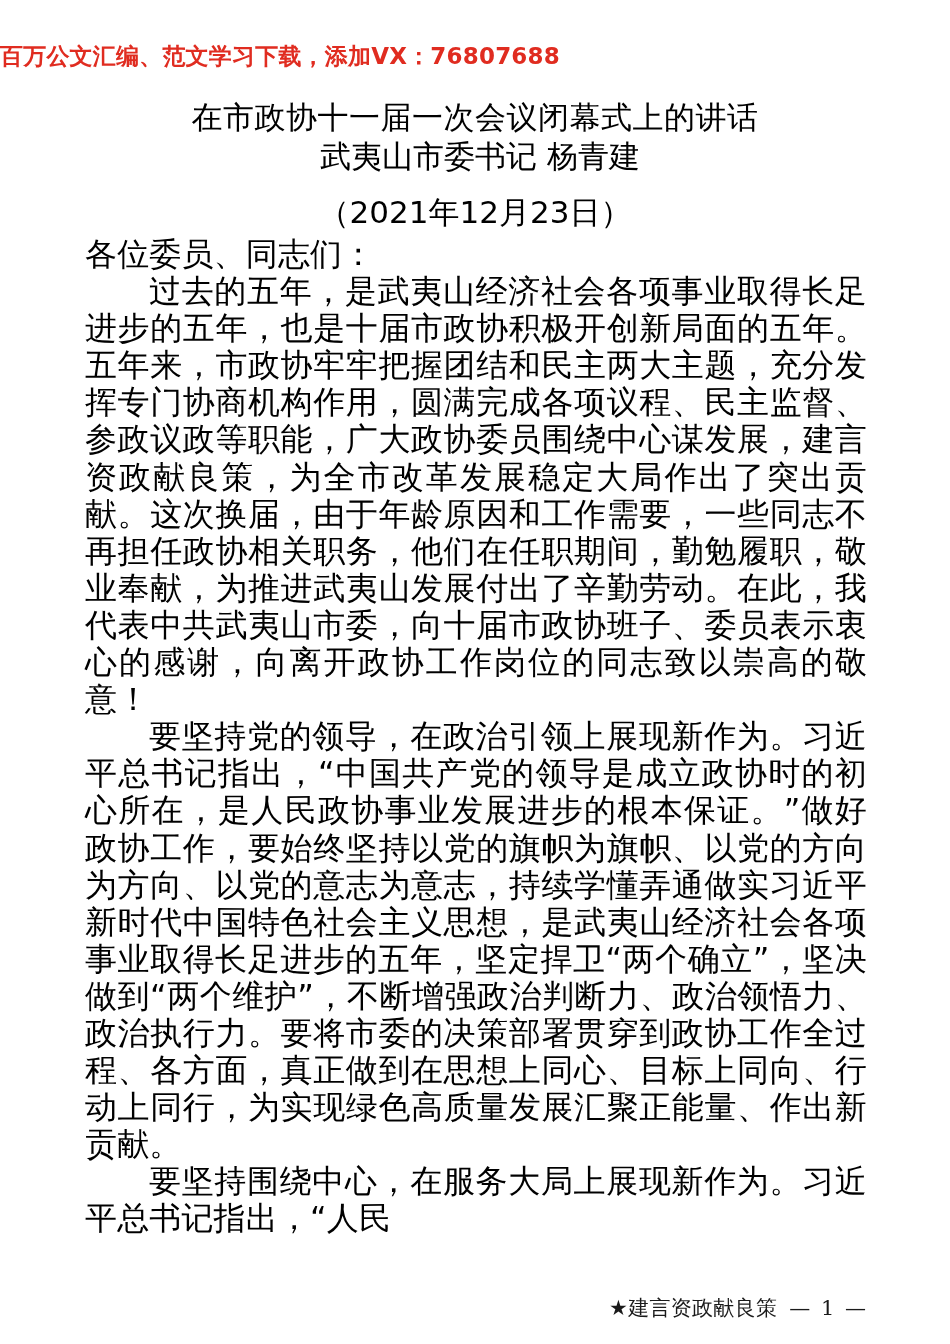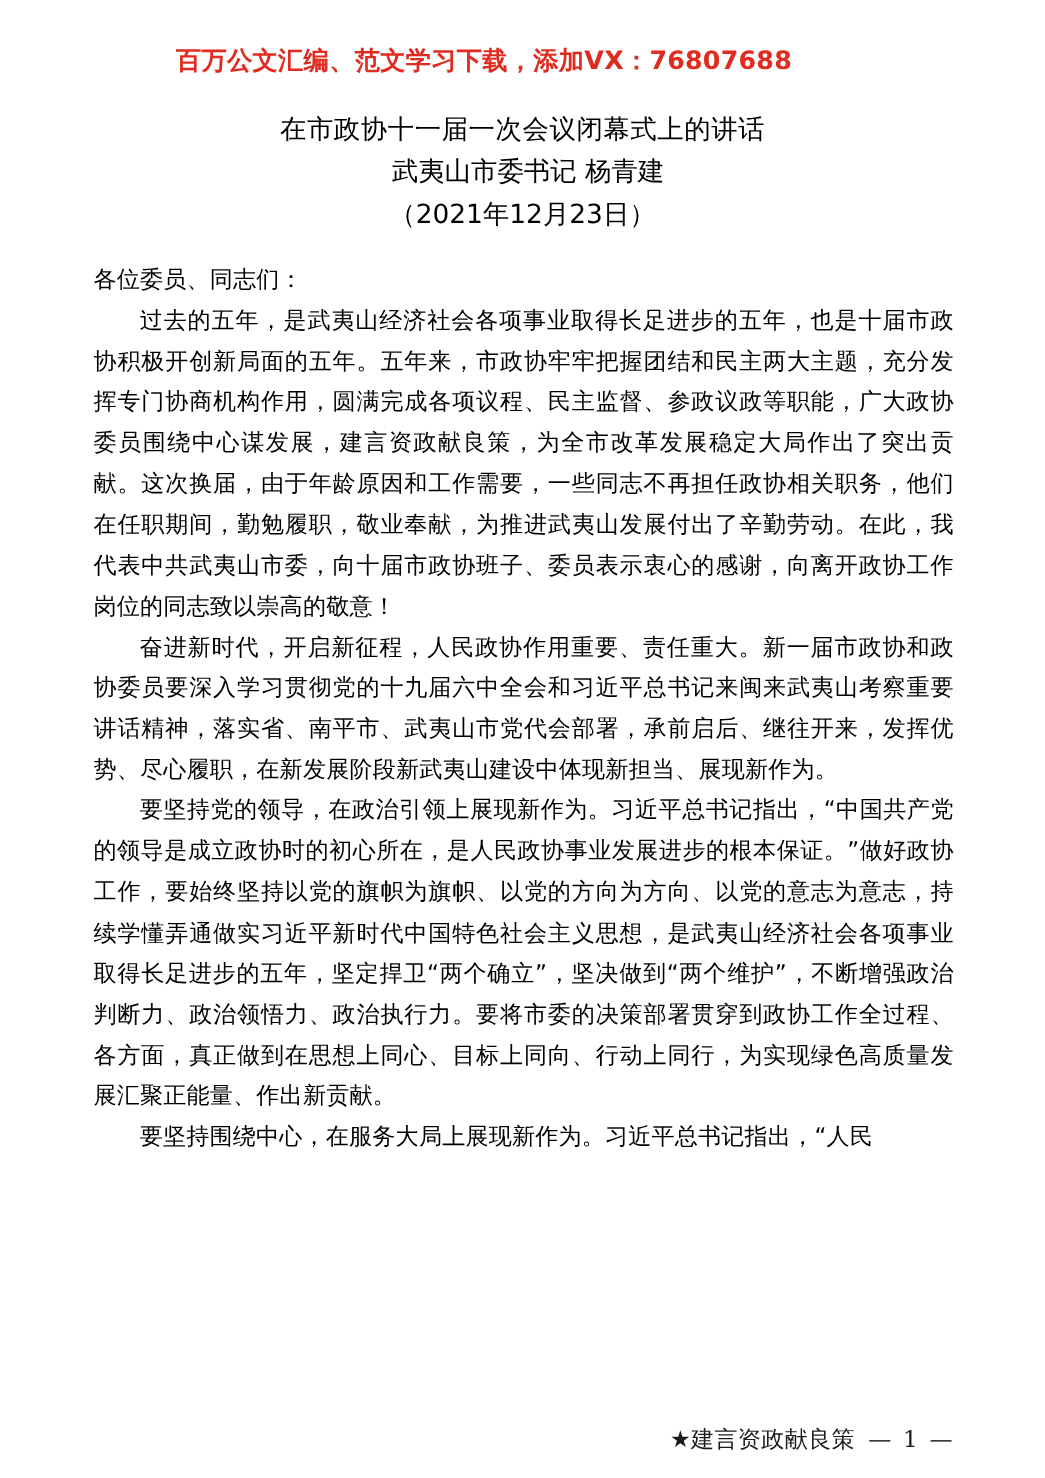--- a/index.html
+++ b/index.html
@@ -21,59 +21,59 @@
     overflow: hidden;
     box-sizing: border-box;
   }
 
   
   .promo-header {
     position: absolute;
     top: 44px;
     left: 0;
     width: 880px;
-    text-align: center;
+    text-align: left;
     color: #e02c20;
     font-size: 23px;
     font-weight: bold;
     letter-spacing: 0.2px;
     line-height: 1.1;
     white-space: nowrap;
   }
 
   
   .title-block {
     position: absolute;
     top: 100px;
     left: 0;
     width: 950px;
     text-align: center;
   }
   .title-line {
-    font-size: 24px;
+    font-size: 31px;
     line-height: 34px;
     color: #000;
     font-weight: normal;
     margin: 0;
     white-space: nowrap;
   }
   .title-line.main { letter-spacing: 0.5px; }
   .title-line.author { margin-top: 5px; padding-left: 10px; }
-  .title-line.date { margin-top: 5px; }
+  .title-line.date { margin-top: 22px; }
 
   
   .body-text {
     position: absolute;
     top: 236px;
     left: 85px;
     width: 782px;
   }
   .para {
     margin: 0;
-    font-size: 21px;
+    font-size: 32px;
     line-height: 37.1px;
     text-align: justify;
     text-justify: inter-ideograph;
     letter-spacing: 0.15px;
     word-break: break-all;
     color: #000;
   }
   .para.indent { text-indent: 2em; }
   .para.salutation { text-indent: 0; }
 
@@ -117,21 +117,20 @@
 
   <div class="title-block">
     <div class="title-line main">在市政协十一届一次会议闭幕式上的讲话</div>
     <div class="title-line author">武夷山市委书记  杨青建</div>
     <div class="title-line date">（2021年12月23日）</div>
   </div>
 
   <div class="body-text">
     <p class="para salutation">各位委员、同志们：</p>
     <p class="para indent">过去的五年，是武夷山经济社会各项事业取得长足进步的五年，也是十届市政协积极开创新局面的五年。五年来，市政协牢牢把握团结和民主两大主题，充分发挥专门协商机构作用，圆满完成各项议程、民主监督、参政议政等职能，广大政协委员围绕中心谋发展，建言资政献良策，为全市改革发展稳定大局作出了突出贡献。这次换届，由于年龄原因和工作需要，一些同志不再担任政协相关职务，他们在任职期间，勤勉履职，敬业奉献，为推进武夷山发展付出了辛勤劳动。在此，我代表中共武夷山市委，向十届市政协班子、委员表示衷心的感谢，向离开政协工作岗位的同志致以崇高的敬意！</p>
-    <p class="para indent">奋进新时代，开启新征程，人民政协作用重要、责任重大。新一届市政协和政协委员要深入学习贯彻党的十九届六中全会和习近平总书记来闽来武夷山考察重要讲话精神，落实省、南平市、武夷山市党代会部署，承前启后、继往开来，发挥优势、尽心履职，在新发展阶段新武夷山建设中体现新担当、展现新作为。</p>
     <p class="para indent">要坚持党的领导，在政治引领上展现新作为。习近平总书记指出，“中国共产党的领导是成立政协时的初心所在，是人民政协事业发展进步的根本保证。”做好政协工作，要始终坚持以党的旗帜为旗帜、以党的方向为方向、以党的意志为意志，持续学懂弄通做实习近平新时代中国特色社会主义思想，是武夷山经济社会各项事业取得长足进步的五年，坚定捍卫“两个确立”，坚决做到“两个维护”，不断增强政治判断力、政治领悟力、政治执行力。要将市委的决策部署贯穿到政协工作全过程、各方面，真正做到在思想上同心、目标上同向、行动上同行，为实现绿色高质量发展汇聚正能量、作出新贡献。</p>
     <p class="para indent">要坚持围绕中心，在服务大局上展现新作为。习近平总书记指出，“人民</p>
   </div>
 
   <div class="footer">
     <div class="footer-inner">
       <span class="footer-brand">★</span>
         <span class="footer-brand">建言资政献良策</span>
       <span class="footer-page">— 1 —</span>
     </div>

